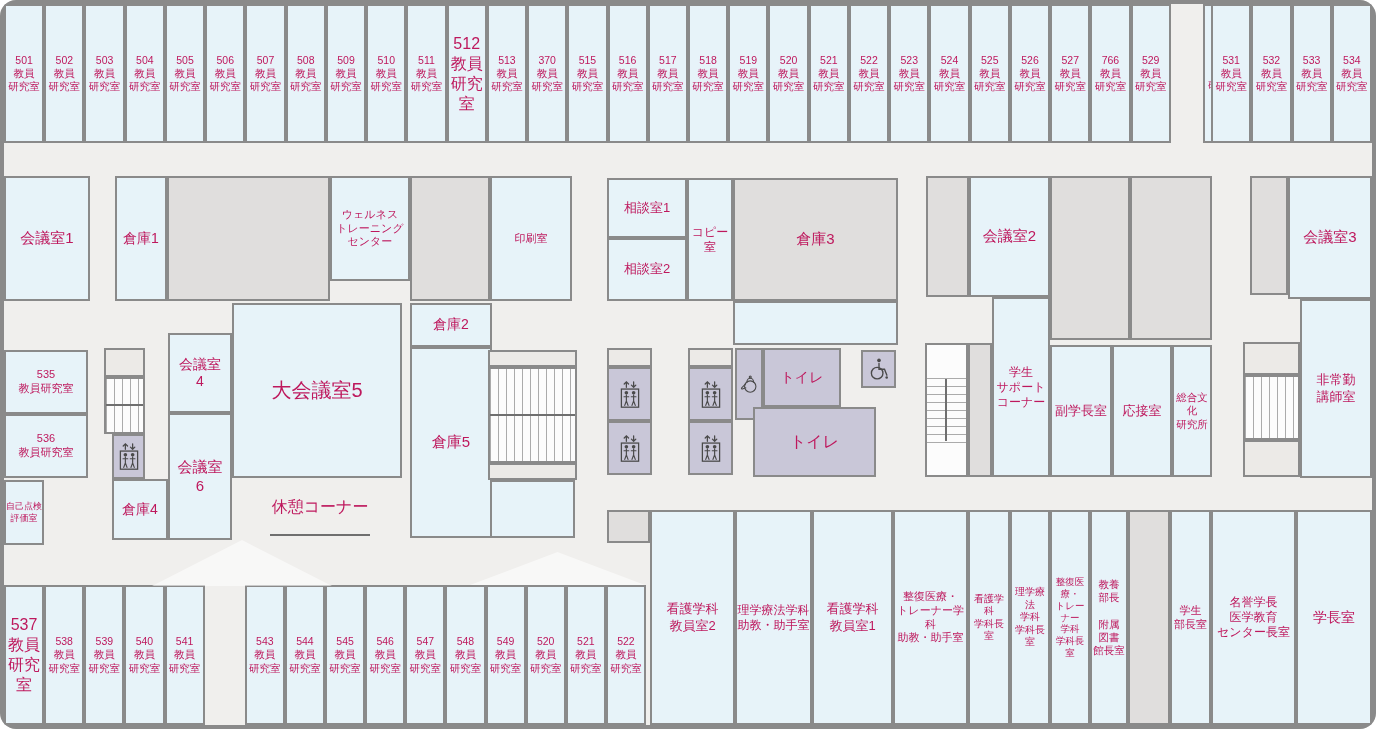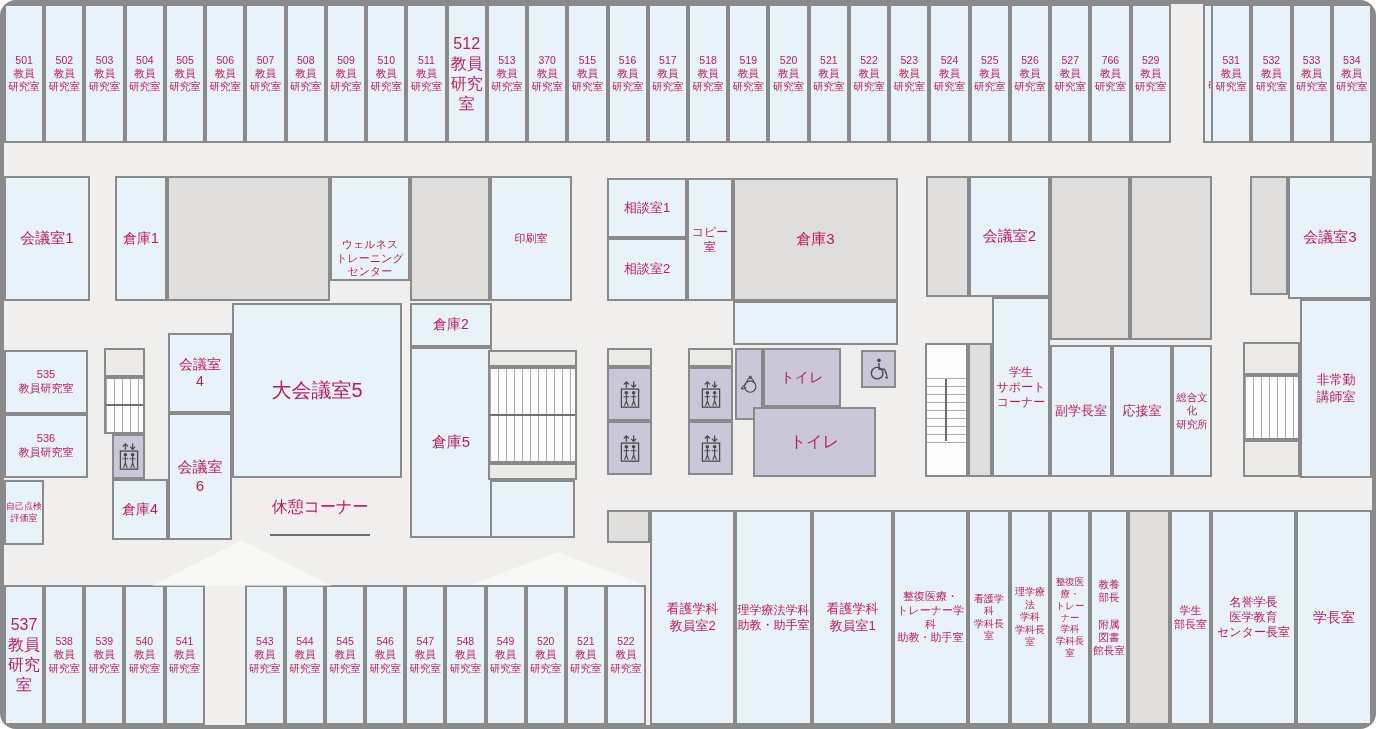--- a/index.html
+++ b/index.html
@@ -291,21 +291,21 @@
 教員
 研究室</span>
       </div>
       <div class="room t-b" style="left: 4px; top: 176px; width: 86px; height: 125px; font-size: 15px;">
         <span class="lbl">会議室1</span>
       </div>
       <div class="room t-b" style="left: 115px; top: 176px; width: 52px; height: 125px; font-size: 14px;">
         <span class="lbl">倉庫1</span>
       </div>
       <div class="room t-g" style="left: 167px; top: 176px; width: 163px; height: 125px;"></div>
-      <div class="room t-b" style="left: 330px; top: 176px; width: 80px; height: 105px; font-size: 11px; align-items: flex-end;">
+      <div class="room t-b" style="left: 330px; top: 176px; width: 80px; height: 105px; font-size: 11px;">
         <span class="lbl">ウェルネス
 トレーニング
 センター</span>
       </div>
       <div class="room t-g" style="left: 410px; top: 176px; width: 80px; height: 125px;"></div>
       <div class="room t-b" style="left: 490px; top: 176px; width: 82px; height: 125px; font-size: 11px;">
         <span class="lbl">印刷室</span>
       </div>
       <div class="room t-b" style="left: 607px; top: 178px; width: 80px; height: 60px; font-size: 13px;">
         <span class="lbl">相談室1</span>

